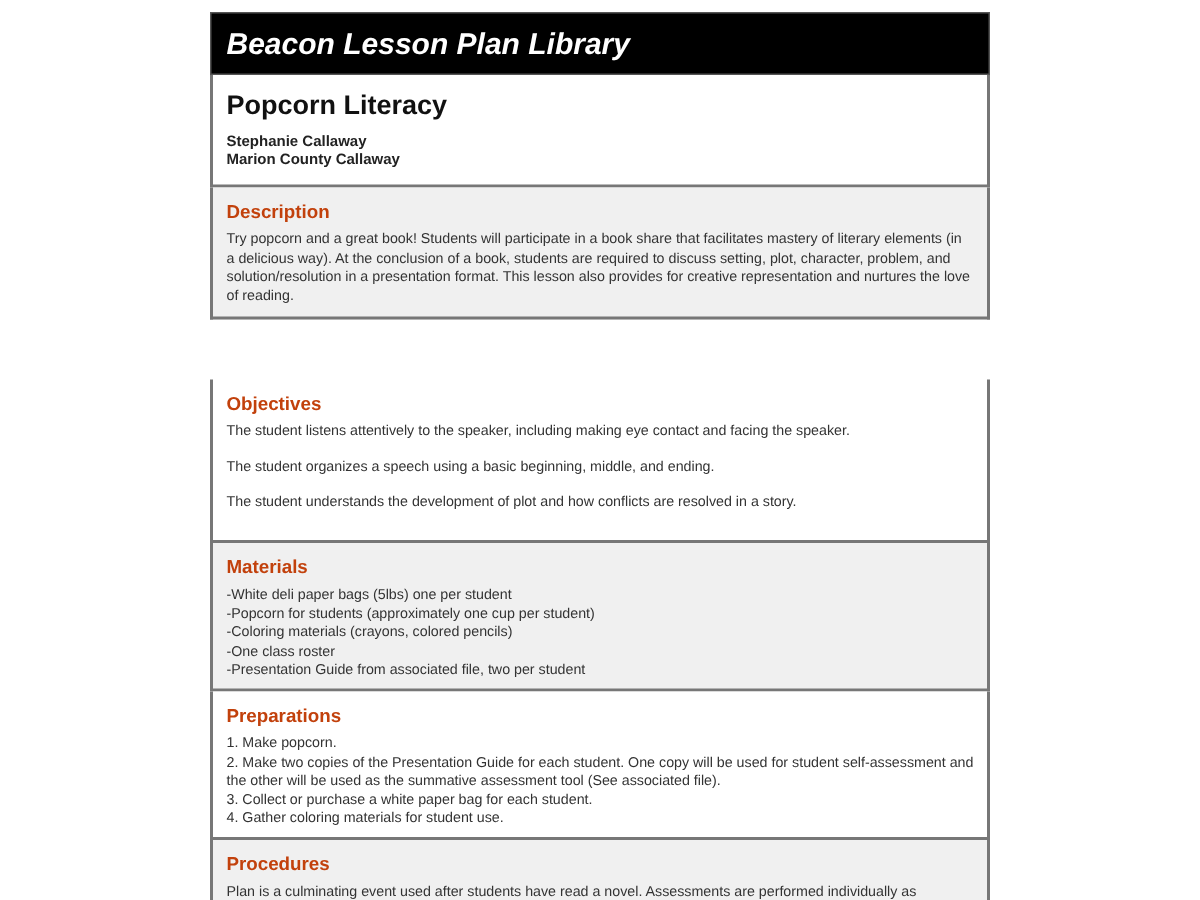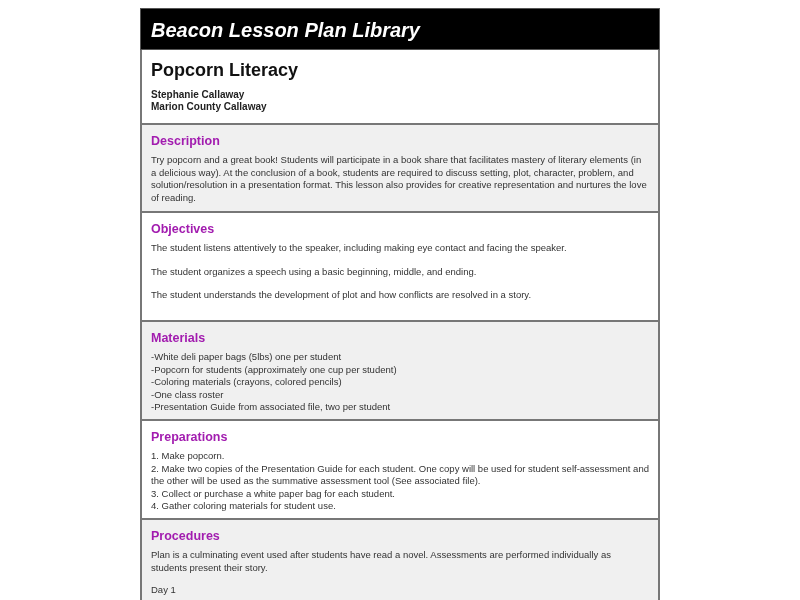--- a/index.html
+++ b/index.html
@@ -49,31 +49,31 @@
     }
     .author-line {
       font-size: 10px;
       font-weight: bold;
       color: #222;
       line-height: 12px;
     }
     .sec-heading {
       font-size: 12.5px;
       font-weight: bold;
-      color: #a21caf;
+      color: #c2410c;
       margin: 0 0 6px 0;
     }
     .sec-text {
       font-size: 9.5px;
       line-height: 12.5px;
       color: #333;
       margin: 0;
     }
     .desc-section { height: 88px; }
-    .obj-section { height: 109px; }
+    .obj-section { height: 109px; margin-top: 40px; }
     .obj-section .sec-text { margin-bottom: 11px; }
     .mat-section { height: 99px; }
     .prep-section { height: 99px; }
     .proc-section { height: 90px; border-bottom: none; }
     .line { display: block; }
     .gap { height: 10px; }
   </style>
 </head>
 <body>
 

